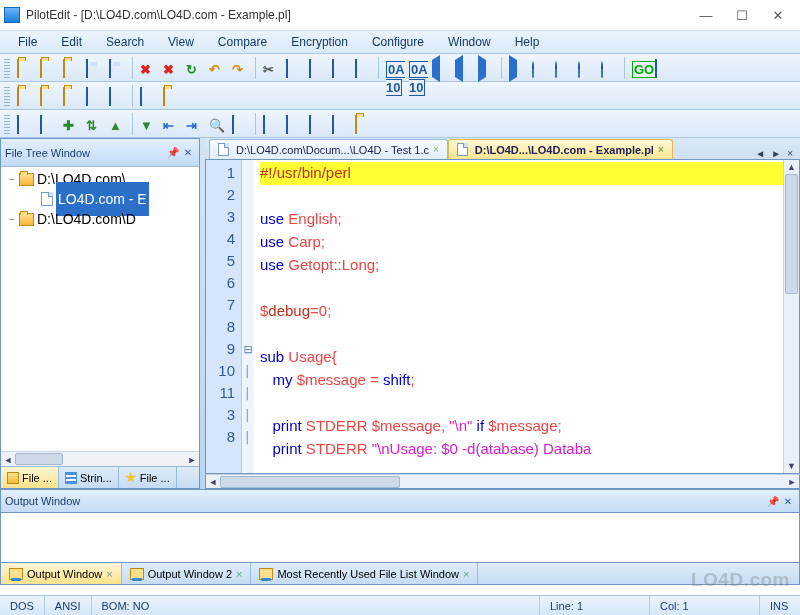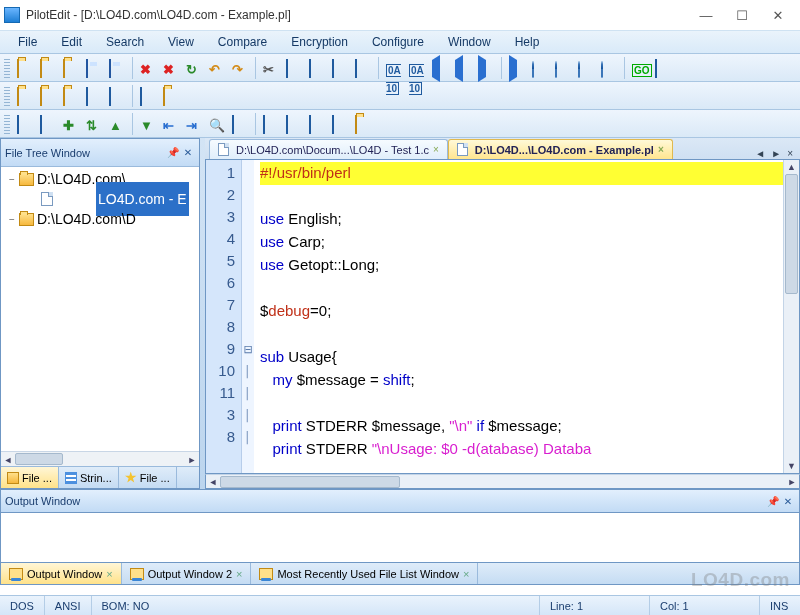--- a/index.html
+++ b/index.html
@@ -23,42 +23,42 @@
 .tbtn .glyph { width: 16px; height: 16px; display: inline-block; }
 
 .folder { background: linear-gradient(#ffe08a,#f6b83e); border: 1px solid #c28a14; width: 14px; height: 11px; position: relative; }
 .folder::before { content:""; position:absolute; left:0; top:-3px; width:6px; height:3px; background:#ffe08a; border:1px solid #c28a14; border-bottom:none;}
 .disk { width:13px; height:13px; background:#3d7bd6; border:1px solid #2256a0; position:relative;}
 .disk::after{content:"";position:absolute;left:3px;top:2px;width:7px;height:4px;background:#cde3ff;}
 .xicon { font-weight:bold; font-size:13px; }
 .arrow { width:0;height:0;border-top:5px solid transparent;border-bottom:5px solid transparent;}
 .arrow.left{border-right:8px solid #2a6fd0;}
 .arrow.right{border-left:8px solid #2a6fd0;}
-.tiny { font-size:10px; font-weight:bold; text-align:center; line-height:8px; border:1px solid #1f5a9e; color:#1f5a9e; padding:0 1px; background:#e8f1fb;}
+.tiny { font-size:13px; font-weight:bold; text-align:center; line-height:8px; border:1px solid #1f5a9e; color:#1f5a9e; padding:0 1px; background:#e8f1fb;}
 .people { width:15px;height:13px;background:#2b7bcf;border:1px solid #17559e;clip-path: polygon(20% 100%,20% 55%,0 55%,35% 10%,50% 30%,65% 10%,100% 55%,80% 55%,80% 100%); }
 .square { width:13px;height:13px;border:1px solid #1f5a9e;background:#e3f0ff;}
 
 
 .workspace { display:flex; height: calc(615px - 30px - 24px - 28px - 28px - 28px - 20px - 24px - 82px); }
 
 
 .panel { display:flex; flex-direction:column; border:1px solid #6f97c4; }
 .panel-title { height:28px; background: linear-gradient(#e2effd,#c2dbf5); font-size:11px; color:#1a3d6e; display:flex; align-items:center; padding:0 4px; border-bottom:1px solid #9abadc; }
 .panel-title .spacer{flex:1;}
 .pt-btn{width:14px;height:14px;display:inline-flex;align-items:center;justify-content:center;font-size:10px;color:#2a5b99;cursor:pointer;}
 
 
 .filetree-panel { width:200px; }
 .filetree-body { flex:1; background:#fff; overflow:hidden; font-family: Consolas,"Courier New",monospace; font-size:14px; padding:2px 0; }
 .tree-node { display:flex; align-items:center; height:20px; white-space:nowrap; }
 .tree-toggle{width:14px;text-align:center;font-size:10px;color:#666;cursor:pointer;}
 .tree-icon{ width:15px;height:13px;margin-right:3px; }
 .doc-icon{width:12px;height:14px;border:1px solid #7a9ac0;background:#fff;position:relative;margin-right:3px;}
 .doc-icon::after{content:"";position:absolute;right:-1px;top:-1px;width:4px;height:4px;background:#cfe0f2;border-left:1px solid #7a9ac0;border-bottom:1px solid #7a9ac0;}
-.tree-sel{ background:#2b70c8; color:#fff; padding:9px 2px;margin-left:40px;}
+.tree-sel{ background:#2b70c8; color:#fff; padding:9px 2px;}
 .filetree-scroll{height:15px;background:#eef2f6;border-top:1px solid #c8d6e6;position:relative;}
 .filetree-scroll .thumb{position:absolute;left:14px;top:1px;width:48px;height:12px;background:#cdd9e6;border:1px solid #a5b9cd;border-radius:2px;}
 .filetree-scroll .arrL,.filetree-scroll .arrR{position:absolute;top:0;width:14px;height:15px;display:flex;align-items:center;justify-content:center;font-size:9px;color:#446;}
 .filetree-scroll .arrL{left:0;} .filetree-scroll .arrR{right:0;}
 .filetree-tabs{height:22px;display:flex;background: linear-gradient(#dfecf9,#c5dcf3); border-top:1px solid #9abadc;}
 .ft-tab{font-size:11px;padding:2px 6px;border-right:1px solid #9abadc;display:flex;align-items:center;gap:3px;cursor:pointer;}
 .ft-tab.sel{background: linear-gradient(#fff6d6,#ffe28a);}
 .ft-ico{width:12px;height:12px;}
 .ico-folder{background:linear-gradient(#ffe08a,#f6b83e);border:1px solid #c28a14;}
 .ico-list{background:repeating-linear-gradient(0deg,#4c90df 0 2px,#fff 2px 4px);border:1px solid #4c90df;}
@@ -80,21 +80,21 @@
 .gutter{width:36px;background:#d5e6fb;border-right:1px solid #b7cdea;padding-top:2px;}
 .gline{height:22px;line-height:22px;text-align:right;padding-right:6px;color:#365a8e;}
 .fold-col{width:12px;background:#eef5ff;padding-top:2px;}
 .fbox{height:22px;display:flex;align-items:center;justify-content:center;color:#5a7bab;font-size:11px;}
 .code{flex:1;padding:2px 0 2px 6px;background:#fff;white-space:pre;overflow:hidden;}
 .cline{height:23px;line-height:22px;}
 .cline.hl{background:#ffff33;}
 .kw{color:#0000c8;}
 .str{color:#d81ecf;}
 .var{color:#c03018;}
-.plain{color:#000000;}
+.plain{color:#ef4444;}
 .ed-vscroll{width:16px;background:#eaf0f7;border-left:1px solid #c3d4e7;position:relative;}
 .ed-vscroll .vthumb{position:absolute;top:14px;left:1px;right:1px;height:120px;background:#cdd9e6;border:1px solid #a5b9cd;border-radius:2px;}
 .ed-vscroll .vaU,.ed-vscroll .vaD{position:absolute;left:0;right:0;height:14px;display:flex;align-items:center;justify-content:center;font-size:9px;color:#446;}
 .ed-vscroll .vaU{top:0;} .ed-vscroll .vaD{bottom:0;}
 .ed-hscroll{height:15px;background:#eaf0f7;display:flex;align-items:center;position:relative;border:1px solid #6f97c4;border-top:1px solid #c3d4e7;}
 .ed-hscroll .harrL,.ed-hscroll .harrR{width:14px;text-align:center;font-size:9px;color:#446;}
 .ed-hscroll .htrack{flex:1;position:relative;height:100%;}
 .ed-hscroll .hthumb{position:absolute;left:0;top:1px;height:12px;width:180px;background:#cdd9e6;border:1px solid #a5b9cd;border-radius:2px;}
 
 

